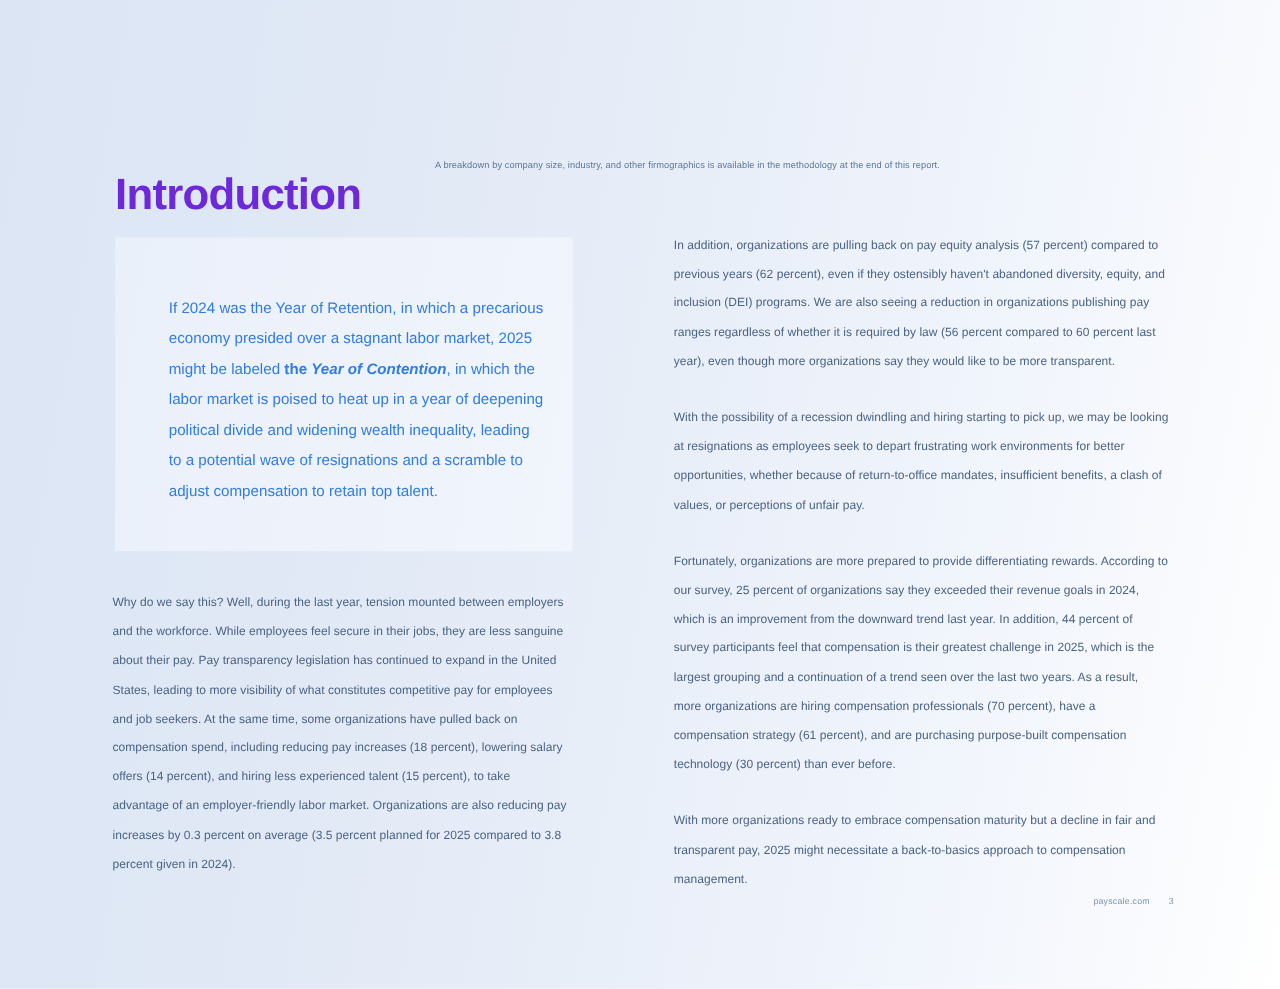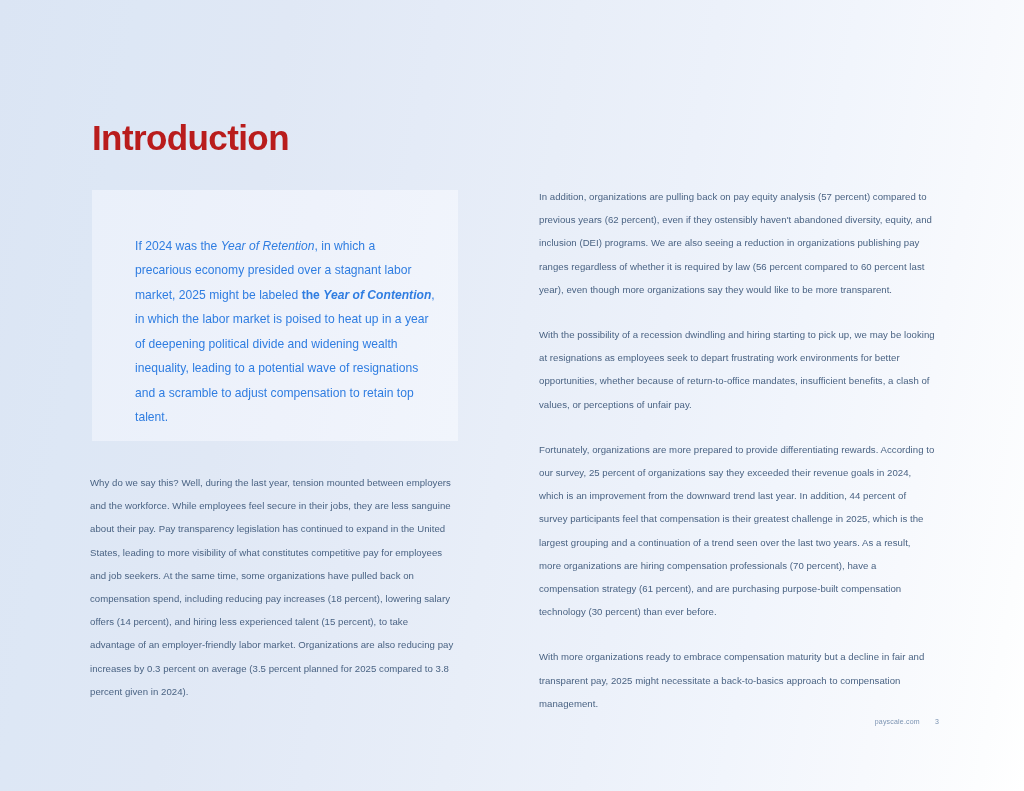--- a/index.html
+++ b/index.html
@@ -27,25 +27,25 @@
     position: relative;
     width: 1024px;
     height: 791px;
     box-sizing: border-box;
   }
 
   
   .page-title {
     position: absolute;
     left: 92px;
-    top: 95px;
+    top: 113px;
     font-size: 35px;
     font-weight: 700;
     letter-spacing: -0.6px;
-    color: #b91c1c;
+    color: #6d28d9;
     line-height: 1.15;
   }
   .header-note {
     position: absolute;
     left: 348px;
     top: 123px;
     width: 560px;
     font-size: 7.4px;
     line-height: 2.45;
     color: #5d7798;
@@ -65,21 +65,21 @@
   .callout-text {
     position: absolute;
     left: 135px;
     top: 234px;
     width: 300px;
     font-size: 12.1px;
     line-height: 2.02;
     color: #2f7de1;
     letter-spacing: 0.02px;
   }
-  .callout-text .it { font-style: italic; }
+  .callout-text .it { }
   .callout-text .b  { font-weight: 700; text-align: center; }
   .callout-text .bi { font-weight: 700; font-style: italic; }
 
   
   .col-left {
     position: absolute;
     left: 90px;
     top: 471px;
     width: 364px;
   }
@@ -112,20 +112,21 @@
   }
 </style>
 </head>
 <body>
 
 <div class="page">
 
   <h1 class="page-title">Introduction</h1>
 
   <div class="header-note">
+    <p>A breakdown by company size, industry, and other firmographics is available in the methodology at the end of this report.</p>
   </div>
 
   <div class="callout"></div>
   <div class="callout-text" style="color: rgb(47, 125, 225);"><span>If 2024 was the </span><span class="it">Year of Retention</span><span>, in which a precarious economy presided over a stagnant labor market, 2025 might be labeled </span><span class="b">the </span><span class="bi">Year of Contention</span><span>, in which the labor market is poised to heat up in a year of deepening political divide and widening wealth inequality, leading to a potential wave of resignations and a scramble to adjust compensation to retain top talent.</span></div>
 
   <div class="body-col col-left">
       <p>Why do we say this? Well, during the last year, tension mounted between employers and the workforce. While employees feel secure in their jobs, they are less sanguine about their pay. Pay transparency legislation has continued to expand in the United States, leading to more visibility of what constitutes competitive pay for employees and job seekers. At the same time, some organizations have pulled back on compensation spend, including reducing pay increases (18 percent), lowering salary offers (14 percent), and hiring less experienced talent (15 percent), to take advantage of an employer-friendly labor market. Organizations are also reducing pay increases by 0.3 percent on average (3.5 percent planned for 2025 compared to 3.8 percent given in 2024).</p>
     </div>
   <div class="body-col col-right">
       <p>In addition, organizations are pulling back on pay equity analysis (57 percent) compared to previous years (62 percent), even if they ostensibly haven't abandoned diversity, equity, and inclusion (DEI) programs. We are also seeing a reduction in organizations publishing pay ranges regardless of whether it is required by law (56 percent compared to 60 percent last year), even though more organizations say they would like to be more transparent.</p>

